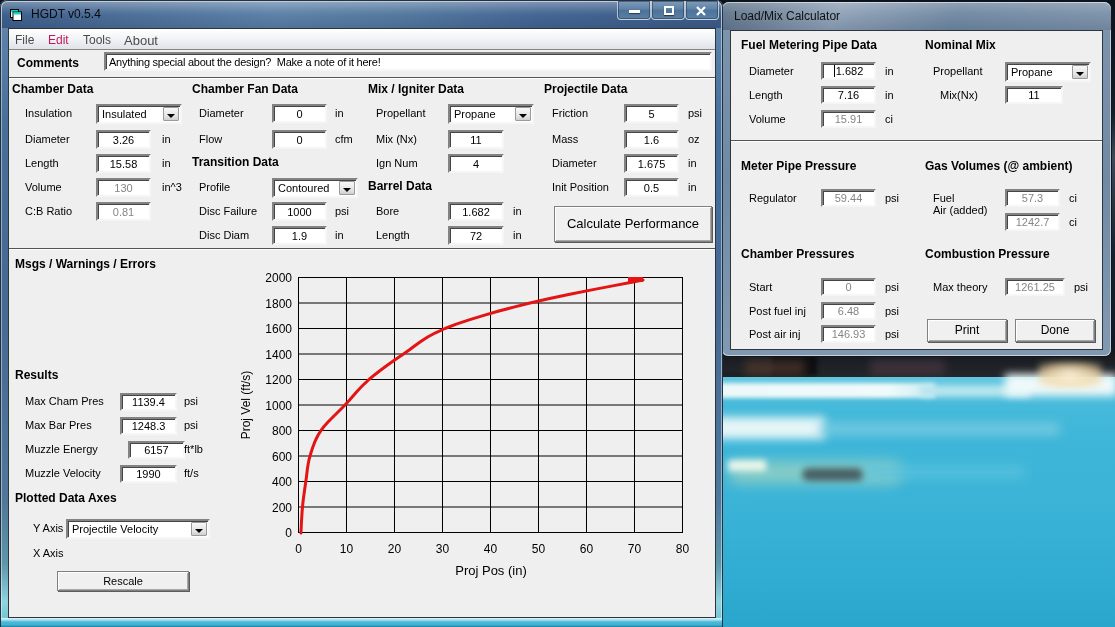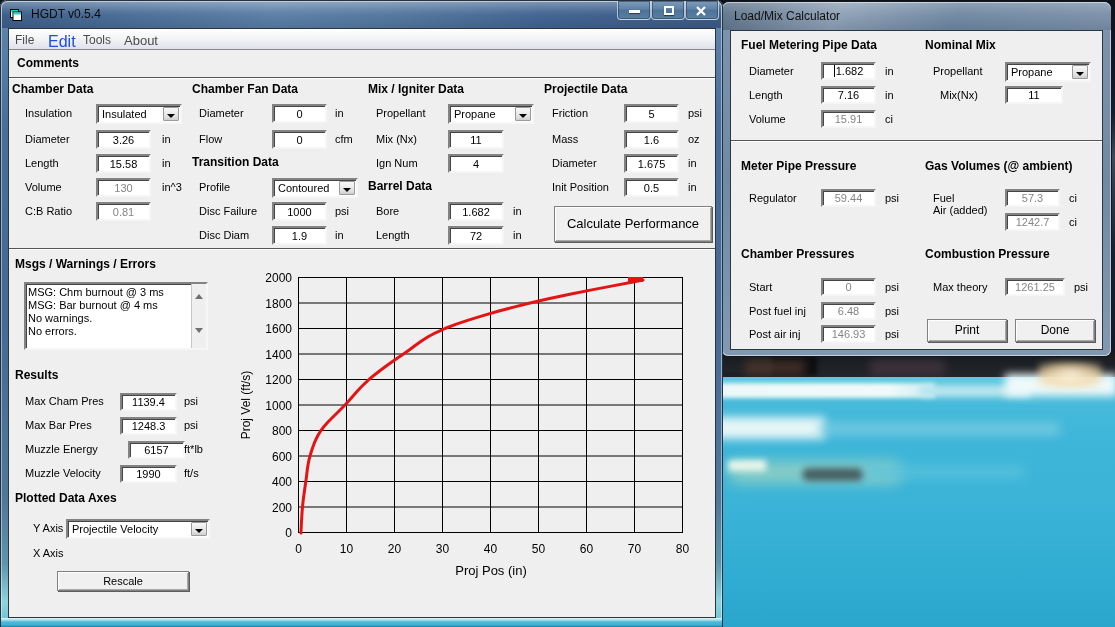--- a/index.html
+++ b/index.html
@@ -116,25 +116,26 @@
     <div class="abs" style="left:47px;top:5px;width:10px;height:9px;border:2px solid #fff;box-shadow:0 1px 1px rgba(0,0,0,0.5);"></div>
     <svg class="abs" style="left:79px;top:5px;" width="10" height="10" viewBox="0 0 10 10">
           <path d="M1 1 L9 9 M9 1 L1 9" stroke="#fff" stroke-width="2.2"></path>
         </svg>
   </div>
 
   <div class="abs" style="left:8px;top:28px;width:708px;height:590px;background:#efefef;border:1px solid #2e343b;overflow:hidden;">
 
     <div class="abs" style="left:0;top:0;width:706px;height:21px;background:linear-gradient(180deg,#ffffff 0%,#f2f3f6 50%,#dfe2ea 100%);border-bottom:1px solid #888;"></div>
     <div class="abs" style="left:6px;top:4px;font-size:12px;color:#4a4a4a;">File</div>
-    <div class="abs" style="left:39px;top:4px;font-size:16px;color:#1d4ed8;">Edit</div>
+    <div class="abs" style="left:39px;top:4px;font-size:12px;color:#be185d;">Edit</div>
     <div class="abs" style="left:74px;top:4px;font-size:12px;color:#4a4a4a;">Tools</div>
     <div class="abs" style="left:115px;top:4px;font-size:13px;color:#4a4a4a;">About</div>
 
     <div class="hd" style="left:8px;top:27px;">Comments</div>
+    <div class="inp" style="left:95px;top:23px;width:608px;height:19px;justify-content:flex-start;padding-left:3px;letter-spacing:-0.25px;">Anything special about the design?&nbsp; Make a note of it here!</div>
     <div class="etch" style="left:0px;top:48px;width:706px;"></div>
 
     <div class="hd" style="left:3px;top:53px;">Chamber Data</div>
     <div class="lbl" style="left:16px;top:78px;">Insulation</div>
     <div class="cmb" style="left:87px;top:75px;width:86px;height:20px;">Insulated<span class="dd"></span></div>
     <div class="lbl" style="left:16px;top:104px;">Diameter</div>
     <div class="inp" style="left:87px;top:101px;width:55px;height:19px;">3.26</div>
     <div class="unit" style="left:153px;top:104px;">in</div>
     <div class="lbl" style="left:16px;top:128px;">Length</div>
     <div class="inp" style="left:87px;top:125px;width:55px;height:19px;">15.58</div>
@@ -188,30 +189,20 @@
     <div class="inp" style="left:615px;top:125px;width:55px;height:19px;">1.675</div>
     <div class="unit" style="left:679px;top:128px;">in</div>
     <div class="lbl" style="left:543px;top:152px;">Init Position</div>
     <div class="inp" style="left:615px;top:149px;width:55px;height:19px;">0.5</div>
     <div class="unit" style="left:679px;top:152px;">in</div>
     <div class="btn" style="left:545px;top:177px;width:158px;height:36px;font-size:13px;line-height:33px;">Calculate Performance</div>
 
     <div class="etch" style="left:0px;top:219px;width:706px;"></div>
 
     <div class="hd" style="left:6px;top:228px;">Msgs / Warnings / Errors</div>
-    <div class="abs" style="left:15px;top:253px;width:184px;height:68px;background:#fff;border:2px solid;border-color:#838383 #f6f6f6 #f6f6f6 #838383;box-shadow:inset 1px 1px 0 #454545;">
-      <div class="abs" style="left:2px;top:2px;font-size:11px;line-height:13px;color:#000;white-space:pre;">MSG: Chm burnout @ 3 ms
-MSG: Bar burnout @ 4 ms
-No warnings.
-No errors.</div>
-      <div class="abs" style="right:0;top:0;width:15px;height:64px;background:#efefef;border-left:1px solid #c8c8c8;">
-        <div class="abs" style="left:3px;top:6px;border:4px solid transparent;border-bottom:5px solid #707070;"></div>
-        <div class="abs" style="left:3px;bottom:11px;border:4px solid transparent;border-top:5px solid #707070;"></div>
-      </div>
-    </div>
     <div class="hd" style="left:6px;top:339px;">Results</div>
     <div class="lbl" style="left:16px;top:366px;">Max Cham Pres</div>
     <div class="inp" style="left:111px;top:364px;width:57px;height:18px;">1139.4</div>
     <div class="unit" style="left:175px;top:366px;">psi</div>
     <div class="lbl" style="left:16px;top:390px;">Max Bar Pres</div>
     <div class="inp" style="left:111px;top:388px;width:57px;height:18px;">1248.3</div>
     <div class="unit" style="left:175px;top:390px;">psi</div>
     <div class="lbl" style="left:16px;top:414px;">Muzzle Energy</div>
     <div class="inp" style="left:111px;top:412px;width:57px;height:18px;margin-left:8px;">6157</div>
     <div class="unit" style="left:175px;top:414px;">ft*lb</div>

